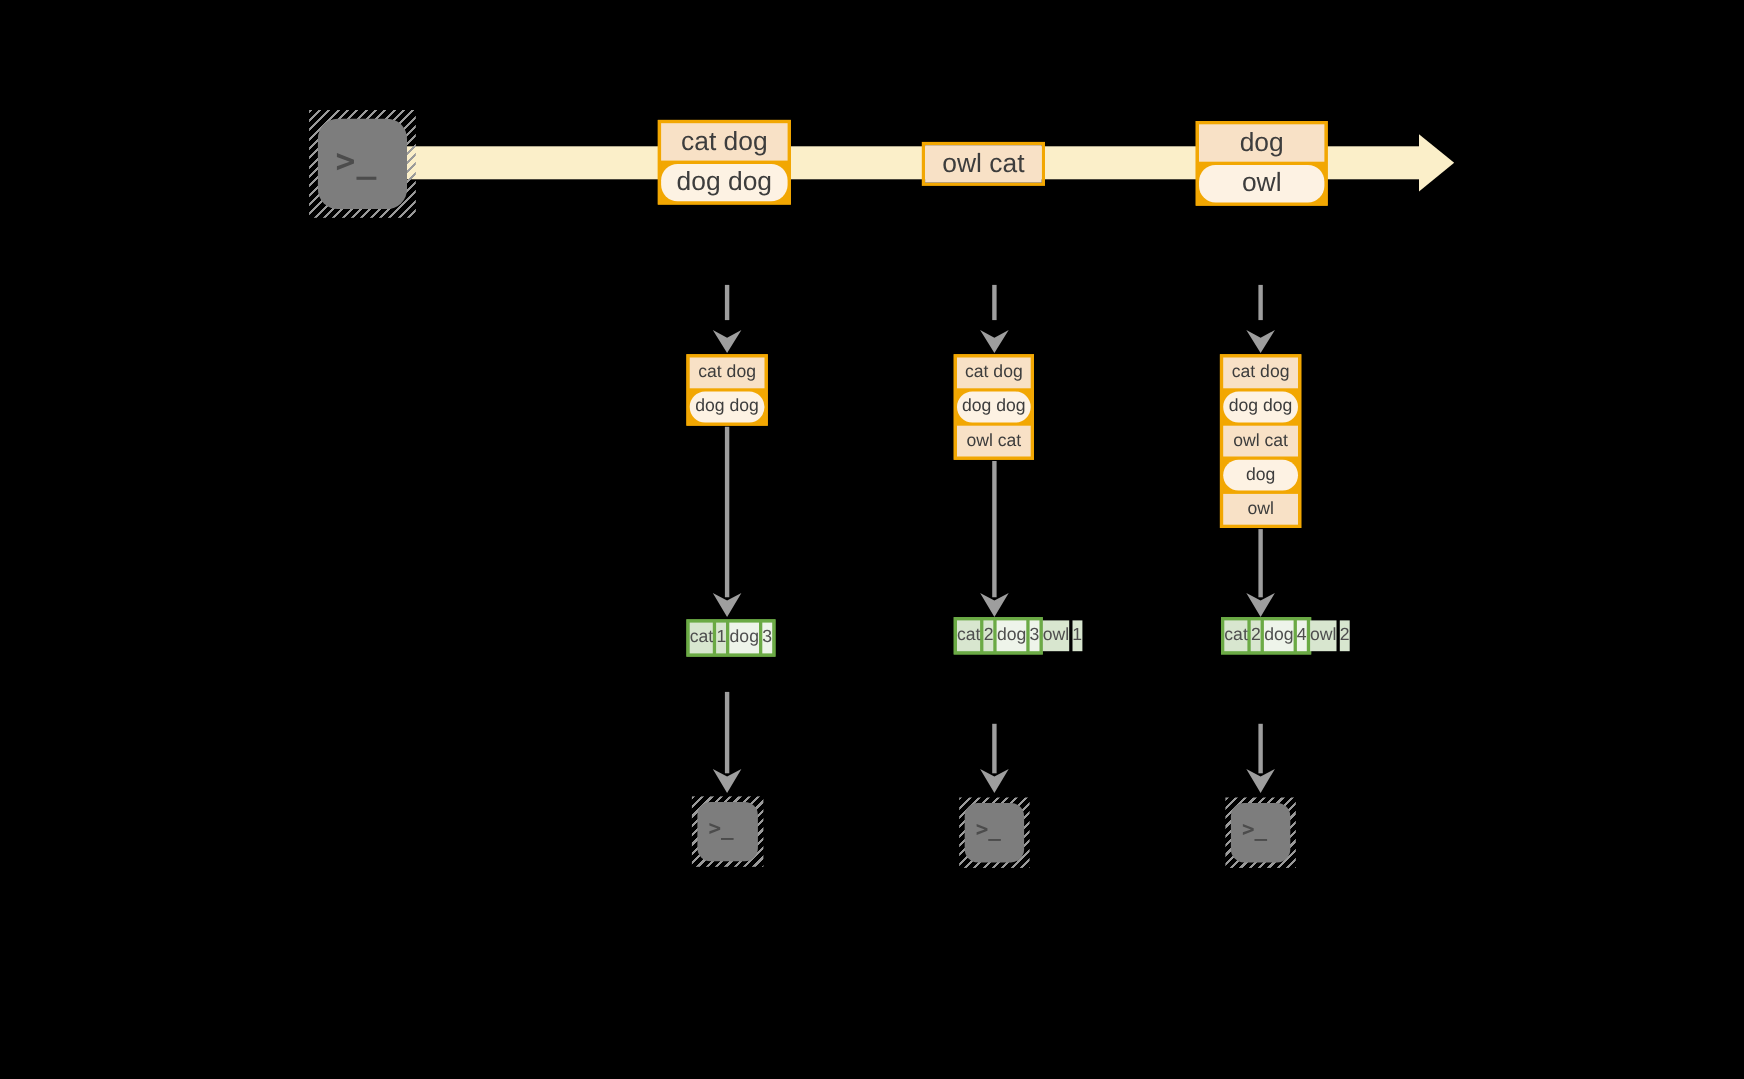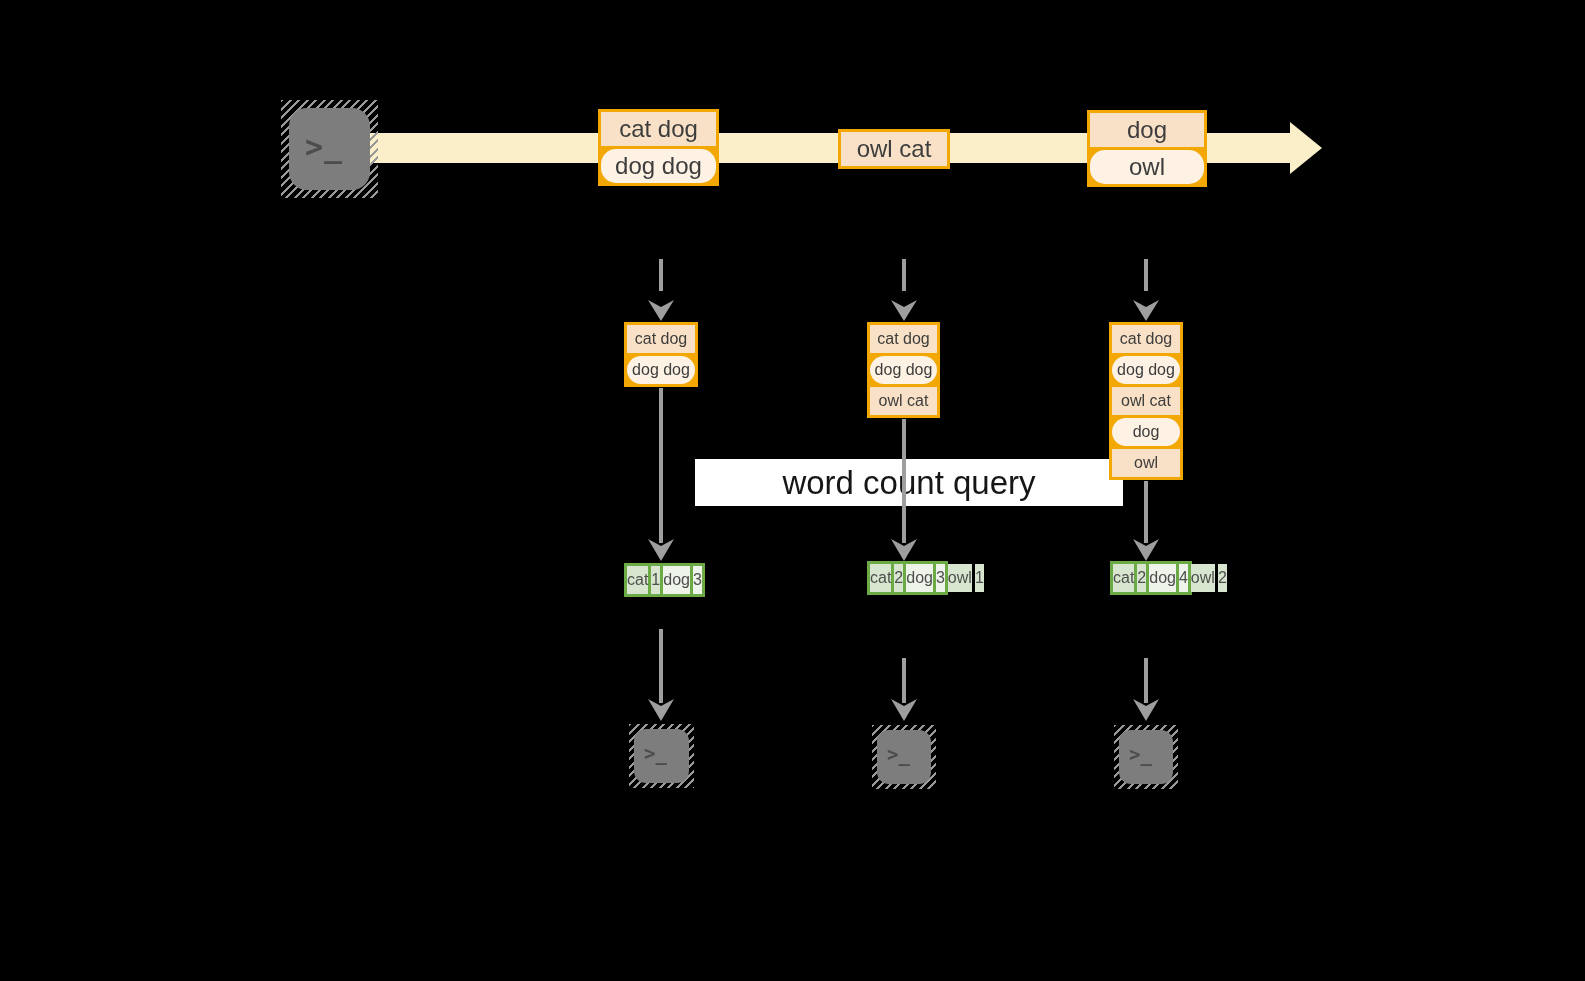--- a/index.html
+++ b/index.html
@@ -72,23 +72,20 @@
     background:var(--query-bg,#fff);z-index:1;
     display:flex;align-items:center;justify-content:center;
   }
   .querylabel{font-size:33px;color:var(--query-text,#161616);white-space:nowrap;}
 </style>
 </head>
 <body>
 
 <div class="canvas">
 
-  <div class="queryband">
-    <span class="querylabel">word count query</span>
-  </div>
 
   <svg class="layer-svg" width="1585" height="981" viewBox="0 0 1585 981">
 
     <g>
       <rect x="335" y="133" width="957" height="30" style="fill:var(--stream-arrow,#FBEFC9)"></rect>
       <polygon points="1290,122 1290,174 1322,148" style="fill:var(--stream-arrow,#FBEFC9)"></polygon>
     </g>
 
     <g style="stroke:var(--arrow-gray,#9E9E9E);fill:var(--arrow-gray,#9E9E9E)">
       <line x1="661" y1="259" x2="661" y2="291" stroke-width="4"></line>

